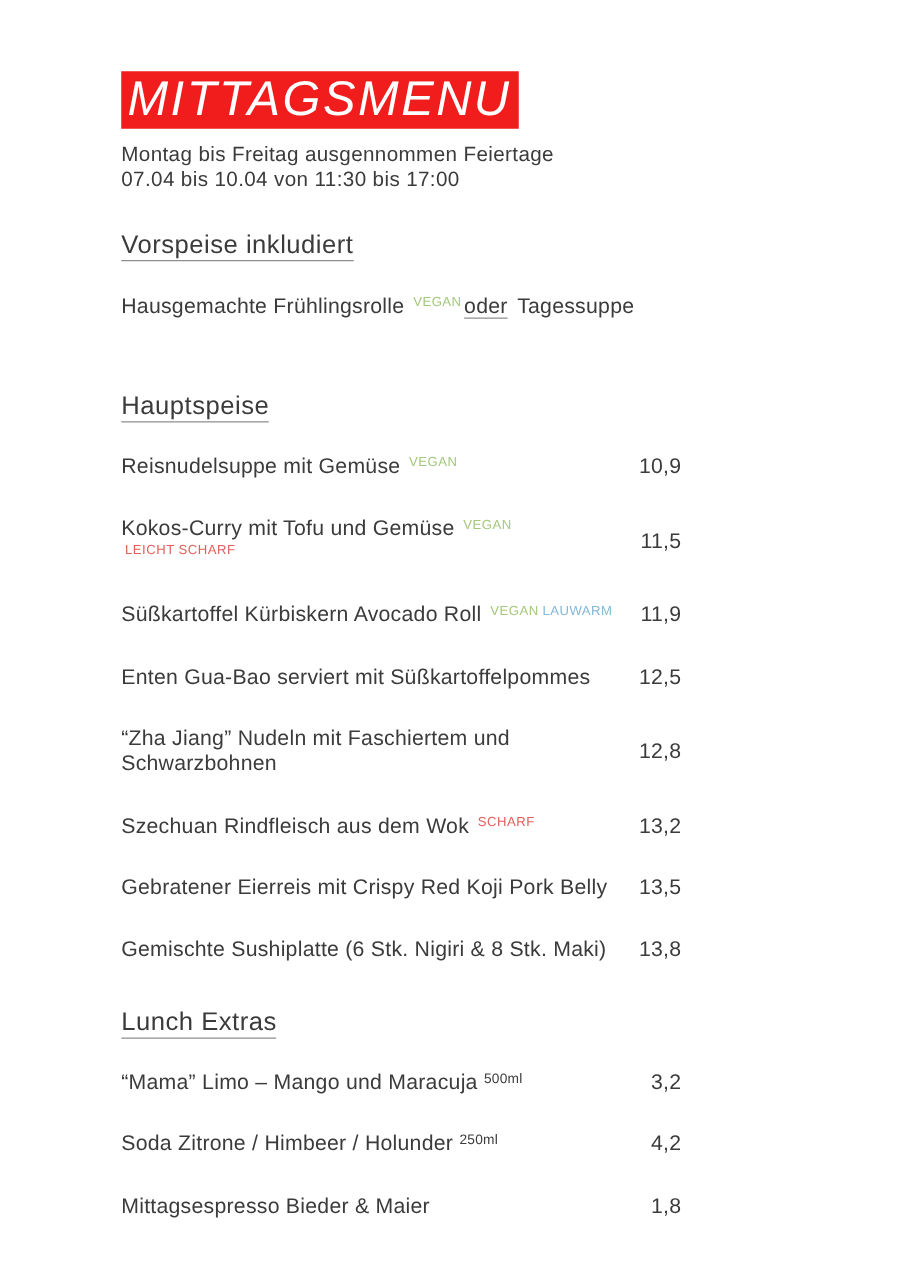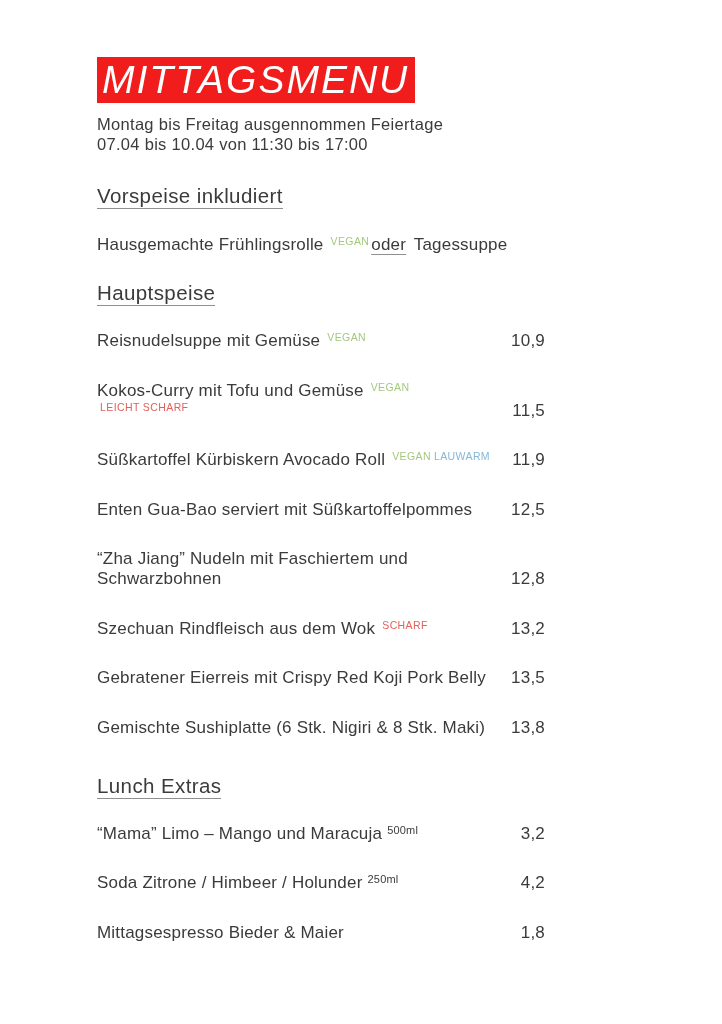--- a/index.html
+++ b/index.html
@@ -37,33 +37,33 @@
   
   .section-heading {
     display: inline-block;
     font-size: 20.5px;
     font-weight: 400;
     letter-spacing: 0.4px;
     border-bottom: 1.5px solid #8f8f8f;
     padding-bottom: 0;
   }
   .starter-heading-wrap { margin-top: 30px; }
-  .main-heading-wrap    { margin-top: 26px; }
+  .main-heading-wrap    { margin-top: 58px; }
   .extras-heading-wrap  { margin-top: 36px; }
   
   .starter-line {
     margin-top: 26px;
     font-size: 17px;
     letter-spacing: 0.2px;
   }
   .rows { margin-top: 25px; }
   .row {
     display: flex;
     justify-content: space-between;
-    align-items: flex-end;
+    align-items: center;
     font-size: 17px;
     letter-spacing: 0.2px;
     margin-bottom: 29.5px;
   }
   .row:last-child { margin-bottom: 0; gap: 12px; }
   .item-name { flex: 1 1 auto; padding-right: 12px; }
   .price { flex: 0 0 auto; }
   
   .tag {
     display: inline-block;

